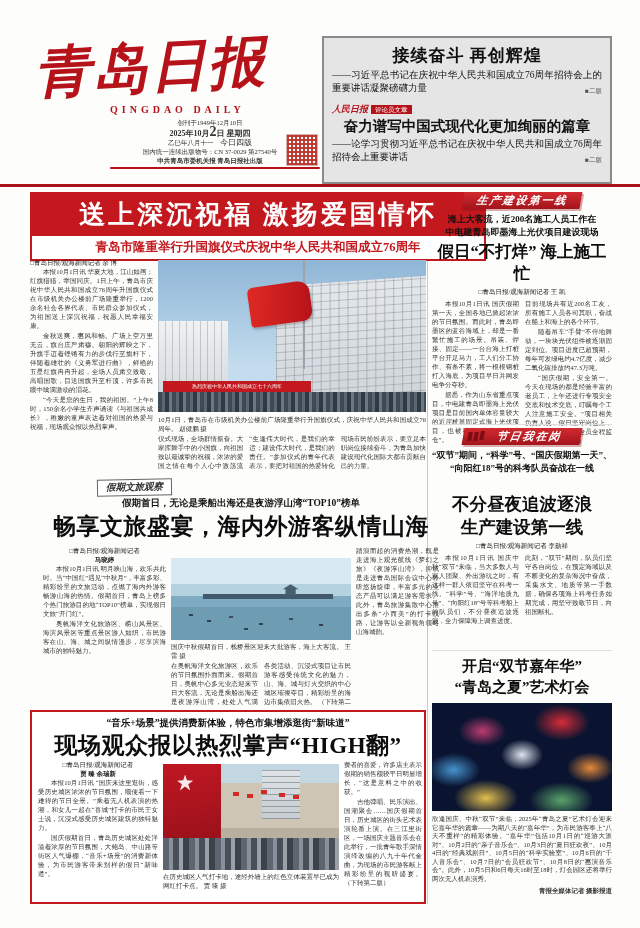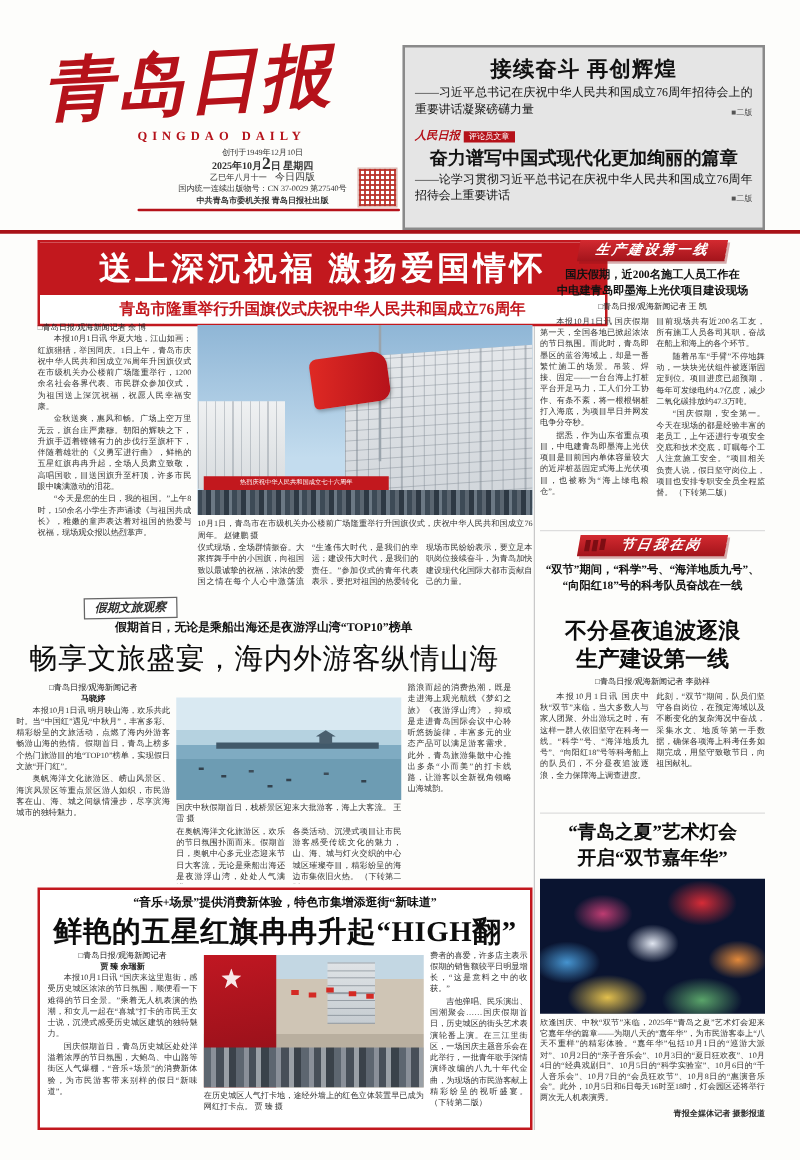--- a/index.html
+++ b/index.html
@@ -86,21 +86,21 @@
       radial-gradient(34px 22px at 28% 26%,rgba(235,70,130,.8),rgba(235,70,130,0) 70%),
       radial-gradient(30px 22px at 50% 48%,rgba(235,240,250,.95),rgba(235,240,250,0) 70%),
       radial-gradient(38px 24px at 12% 62%,rgba(80,170,235,.85),rgba(80,170,235,0) 70%),
       radial-gradient(34px 22px at 88% 60%,rgba(250,150,60,.9),rgba(250,150,60,0) 70%),
       radial-gradient(46px 26px at 30% 88%,rgba(250,210,80,.9),rgba(250,210,80,0) 70%),
       radial-gradient(46px 26px at 72% 90%,rgba(110,200,120,.8),rgba(110,200,120,0) 70%),
       #0a1430;}
   
   .tagbox{display:inline-block;border:1px solid #666;color:#2f2f2f;font-size:9.5px;
       font-weight:bold;font-style:italic;padding:1px 8px;transform:rotate(-1deg);background:#fff;}
-  .cult-headline{font-size:23px;font-weight:400;letter-spacing:.5px;text-align:center;color:#0d0d0d;}
+  .cult-headline{font-size:23px;font-weight:700;letter-spacing:.5px;text-align:center;color:#0d0d0d;}
   .city-headline{font-size:23px;font-weight:900;text-align:center;color:#0d0d0d;letter-spacing:.5px;}
   .city-box{border:2px solid #c2181e;box-sizing:border-box;background:#fff;}
   .ribbon{position:relative;background:linear-gradient(#d32a30,#a3141b);color:#fff;
       font-size:11px;font-weight:bold;font-style:italic;text-align:center;line-height:17px;
       transform:skewX(-10deg);letter-spacing:2px;box-shadow:2px 2px 0 rgba(140,20,25,.35);}
   .ribbon .fig{position:absolute;left:5px;top:4px;width:4px;height:9px;background:#7d0d13;
       box-shadow:6px 0 0 #7d0d13,12px -1px 0 #7d0d13;}
   .r-headline{font-size:16.5px;font-weight:900;text-align:center;color:#0d0d0d;}
   .r2-headline{font-size:17.5px;font-weight:900;text-align:center;color:#0d0d0d;line-height:23px;}
   .r3-headline{font-size:15px;font-weight:900;text-align:center;color:#0d0d0d;line-height:21px;}
@@ -164,21 +164,21 @@
       <div class="crowd"></div>
     </div>
     <div class="cap abs" style="left:128px;top:160px;width:268px;">10月1日，青岛市在市级机关办公楼前广场隆重举行升国旗仪式，庆祝中华人民共和国成立76周年。 赵健鹏 摄</div>
     <div class="abs" style="left:128px;top:178px;width:268px;height:36px;display:flex;gap:6px;">
       <div class="bt" style="flex:1;">仪式现场，全场群情振奋。大家挥舞手中的小国旗，向祖国致以最诚挚的祝福，浓浓的爱国之情在每个人心中激荡流淌。</div>
       <div class="bt" style="flex:1;">“生逢伟大时代，是我们的幸运；建设伟大时代，是我们的责任。”参加仪式的青年代表表示，要把对祖国的热爱转化为实干。</div>
       <div class="bt" style="flex:1;">现场市民纷纷表示，要立足本职岗位接续奋斗，为青岛加快建设现代化国际大都市贡献自己的力量。</div>
     </div>
   </div>
 
-  <div class="abs" style="left:13px;top:476px;width:396px;height:232px;">
+  <div class="abs" style="left:43px;top:476px;width:396px;height:232px;">
     <div class="abs" style="left:54px;top:0;">
       <span class="tagbox">假期文旅观察</span>
     </div>
     <div class="kicker abs" style="left:0;top:21px;width:100%;">假期首日，无论是乘船出海还是夜游浮山湾“TOP10”榜单</div>
     <div class="cult-headline abs" style="left:0;top:35px;width:100%;">畅享文旅盛宴，海内外游客纵情山海</div>
     <div class="abs bt" style="left:0;top:70px;width:123px;height:162px;">
       <div class="by">□青岛日报/观海新闻记者</div>
       <div class="by" style="font-weight:bold;">马晓婷</div>
       <p class="para">本报10月1日讯 明月映山海，欢乐共此时。当“中国红”遇见“中秋月”，丰富多彩、精彩纷呈的文旅活动，点燃了海内外游客畅游山海的热情。假期首日，青岛上榜多个热门旅游目的地“TOP10”榜单，实现假日文旅“开门红”。</p>
       <p class="para">奥帆海洋文化旅游区、崂山风景区、海滨风景区等重点景区游人如织，市民游客在山、海、城之间纵情漫步，尽享滨海城市的独特魅力。</p>
@@ -191,21 +191,21 @@
     <div class="cap abs" style="left:128px;top:167px;width:180px;">国庆中秋假期首日，栈桥景区迎来大批游客，海上大客流。 王 雷 摄</div>
     <div class="abs" style="left:128px;top:185px;width:180px;height:46px;display:flex;gap:6px;">
       <div class="bt" style="flex:1;">在奥帆海洋文化旅游区，欢乐的节日氛围扑面而来。假期首日，奥帆中心多元业态迎来节日大客流，无论是乘船出海还是夜游浮山湾，处处人气满满。</div>
       <div class="bt" style="flex:1;">各类活动、沉浸式项目让市民游客感受传统文化的魅力，山、海、城与灯火交织的中心城区璀璨夺目，精彩纷呈的海边市集依旧火热。 （下转第二版）</div>
     </div>
     <div class="abs bt" style="left:313px;top:70px;width:83px;height:161px;">踏浪而起的消费热潮，既是走进海上观光航线《梦幻之旅》《夜游浮山湾》，抑或是走进青岛国际会议中心聆听悠扬旋律，丰富多元的业态产品可以满足游客需求。此外，青岛旅游集散中心推出多条“小而美”的打卡线路，让游客以全新视角领略山海城韵。</div>
   </div>
 
   <div class="city-box abs" style="left:30px;top:710px;width:396px;height:194px;">
     <div class="kicker" style="margin-top:5px;">“音乐+场景”提供消费新体验，特色市集增添逛街“新味道”</div>
-    <div class="city-headline">鲜艳的五星红旗冉冉升起“HIGH翻”</div>
+    <div class="city-headline">现场观众报以热烈掌声“HIGH翻”</div>
     <div class="abs bt" style="left:6px;top:48px;width:120px;height:138px;">
       <div class="by">□青岛日报/观海新闻记者</div>
       <div class="by" style="font-weight:bold;">贾 臻 余瑞新</div>
       <p class="para">本报10月1日讯 “国庆来这里逛街，感受历史城区浓浓的节日氛围，顺便看一下难得的节日全景。”乘着无人机表演的热潮，和女儿一起在“喜城”打卡的市民王女士说，沉浸式感受历史城区建筑的独特魅力。</p>
       <p class="para">国庆假期首日，青岛历史城区处处洋溢着浓厚的节日氛围，大鲍岛、中山路等街区人气爆棚，“音乐+场景”的消费新体验，为市民游客带来别样的假日“新味道”。</p>
     </div>
     <div class="photo ph-street abs" style="left:131px;top:52px;width:176px;height:106px;">
       <div class="redwall"></div>
       <div class="logo"></div>
       <div class="bldg"></div>
@@ -217,23 +217,24 @@
       <p class="para" style="text-indent:0;">费者的喜爱，许多店主表示假期的销售额较平日明显增长，“这是意料之中的收获。”</p>
       <p class="para">吉他弹唱、民乐演出、国潮聚会……国庆假期首日，历史城区的街头艺术表演轮番上演。在三江里街区，一场国庆主题音乐会在此举行，一批青年歌手深情演绎改编的八九十年代金曲，为现场的市民游客献上精彩纷呈的视听盛宴。 （下转第二版）</p>
     </div>
   </div>
 
   <div class="abs" style="left:432px;top:192px;width:180px;height:230px;">
     <div class="ribbon" style="width:118px;margin:0 auto;">
       <span>生产建设第一线</span>
     </div>
     <div class="kicker" style="margin-top:4px;font-size:9px;">
-      <div>国庆假期，近200名施工人员工作在</div>
+      <div>海上大客流，近200名施工人员工作在</div>
         <div>中电建青岛即墨海上光伏项目建设现场</div>
     </div>
+    <div class="r-headline" style="margin-top:2px;">假日“不打烊” 海上施工忙</div>
     <div class="by" style="margin-top:2px;">□青岛日报/观海新闻记者 王 凯</div>
     <div class="cols2" style="margin-top:3px;height:146px;overflow:hidden;">
       <div class="bt">
         <p class="para">本报10月1日讯 国庆假期第一天，全国各地已掀起浓浓的节日氛围。而此时，青岛即墨区的蓝谷海域上，却是一番繁忙施工的场景。吊装、焊接、固定——一台台海上打桩平台开足马力，工人们分工协作、有条不紊，将一根根钢桩打入海底，为项目早日并网发电争分夺秒。</p>
         <p class="para">据悉，作为山东省重点项目，中电建青岛即墨海上光伏项目是目前国内单体容量较大的近岸桩基固定式海上光伏项目，也被称为“海上绿电粮仓”。</p>
       </div>
       <div class="bt">
         <p class="para" style="text-indent:0;">目前现场共有近200名工友，所有施工人员各司其职，奋战在船上和海上的各个环节。</p>
         <p class="para">随着吊车“手臂”不停地舞动，一块块光伏组件被逐渐固定到位。项目进度已超预期，每年可发绿电约4.7亿度，减少二氧化碳排放约47.3万吨。</p>
         <p class="para">“国庆假期，安全第一。今天在现场的都是经验丰富的老员工，上午还进行专项安全交底和技术交底，叮嘱每个工人注意施工安全。”项目相关负责人说，假日坚守岗位上，项目也安排专职安全员全程监督。 （下转第二版）</p>
@@ -242,21 +243,21 @@
   </div>
 
   <div class="hsep abs" style="left:432px;top:424px;width:180px;"></div>
 
   <div class="abs" style="left:432px;top:428px;width:180px;height:222px;">
     <div class="ribbon" style="width:104px;margin:0 auto;padding-left:14px;">
       <span class="fig"></span>
       <span>节日我在岗</span>
     </div>
     <div class="kicker" style="margin-top:4px;font-size:9px;">
-      <div>“双节”期间，“科学”号、“海洋地质九号”、</div>
+      <div>“双节”期间，“科学”号、“国庆假期第一天”、</div>
         <div>“向阳红18”号的科考队员奋战在一线</div>
     </div>
     <div class="r2-headline" style="margin-top:18px;">
       <div>不分昼夜追波逐浪</div>
         <div>生产建设第一线</div>
     </div>
     <div class="by" style="margin-top:2px;">□青岛日报/观海新闻记者 李勋祥</div>
     <div class="cols2" style="margin-top:3px;height:104px;overflow:hidden;">
       <div class="bt">
           <p class="para">本报10月1日讯 国庆中秋“双节”来临，当大多数人与家人团聚、外出游玩之时，有这样一群人依旧坚守在科考一线。“科学”号、“海洋地质九号”、“向阳红18”号等科考船上的队员们，不分昼夜追波逐浪，全力保障海上调查进度。</p>
@@ -264,21 +265,21 @@
       <div class="bt">
           <p class="para" style="text-indent:0;">此刻，“双节”期间，队员们坚守各自岗位，在预定海域以及不断变化的复杂海况中奋战，采集水文、地质等第一手数据，确保各项海上科考任务如期完成，用坚守致敬节日，向祖国献礼。</p>
         </div>
     </div>
   </div>
 
   <div class="hsep abs" style="left:432px;top:650px;width:180px;"></div>
 
   <div class="abs" style="left:432px;top:656px;width:180px;height:248px;">
     <div class="r3-headline">
-      <div>“青岛之夏”艺术灯会</div>
-        <div>开启“双节嘉年华”</div>
+      <div>开启“双节嘉年华”</div>
+        <div>“青岛之夏”艺术灯会</div>
     </div>
     <div class="photo ph-lantern" style="position:relative;margin-top:5px;width:180px;height:108px;"></div>
     <div class="cap" style="margin-top:4px;height:72px;overflow:hidden;">欣逢国庆、中秋“双节”来临，2025年“青岛之夏”艺术灯会迎来它嘉年华的篇章——为期八天的“嘉年华”，为市民游客奉上“八天不重样”的精彩体验。“嘉年华”包括10月1日的“巡游大派对”、10月2日的“亲子音乐会”、10月3日的“夏日狂欢夜”、10月4日的“经典戏剧日”、10月5日的“科学实验室”、10月6日的“千人音乐会”、10月7日的“会员狂欢节”、10月8日的“惠演音乐会”。此外，10月5日和6日每天16时至18时，灯会园区还将举行两次无人机表演秀。</div>
     <div class="credit">青报全媒体记者 摄影报道</div>
   </div>
 
 </div>
 
 </body></html>

